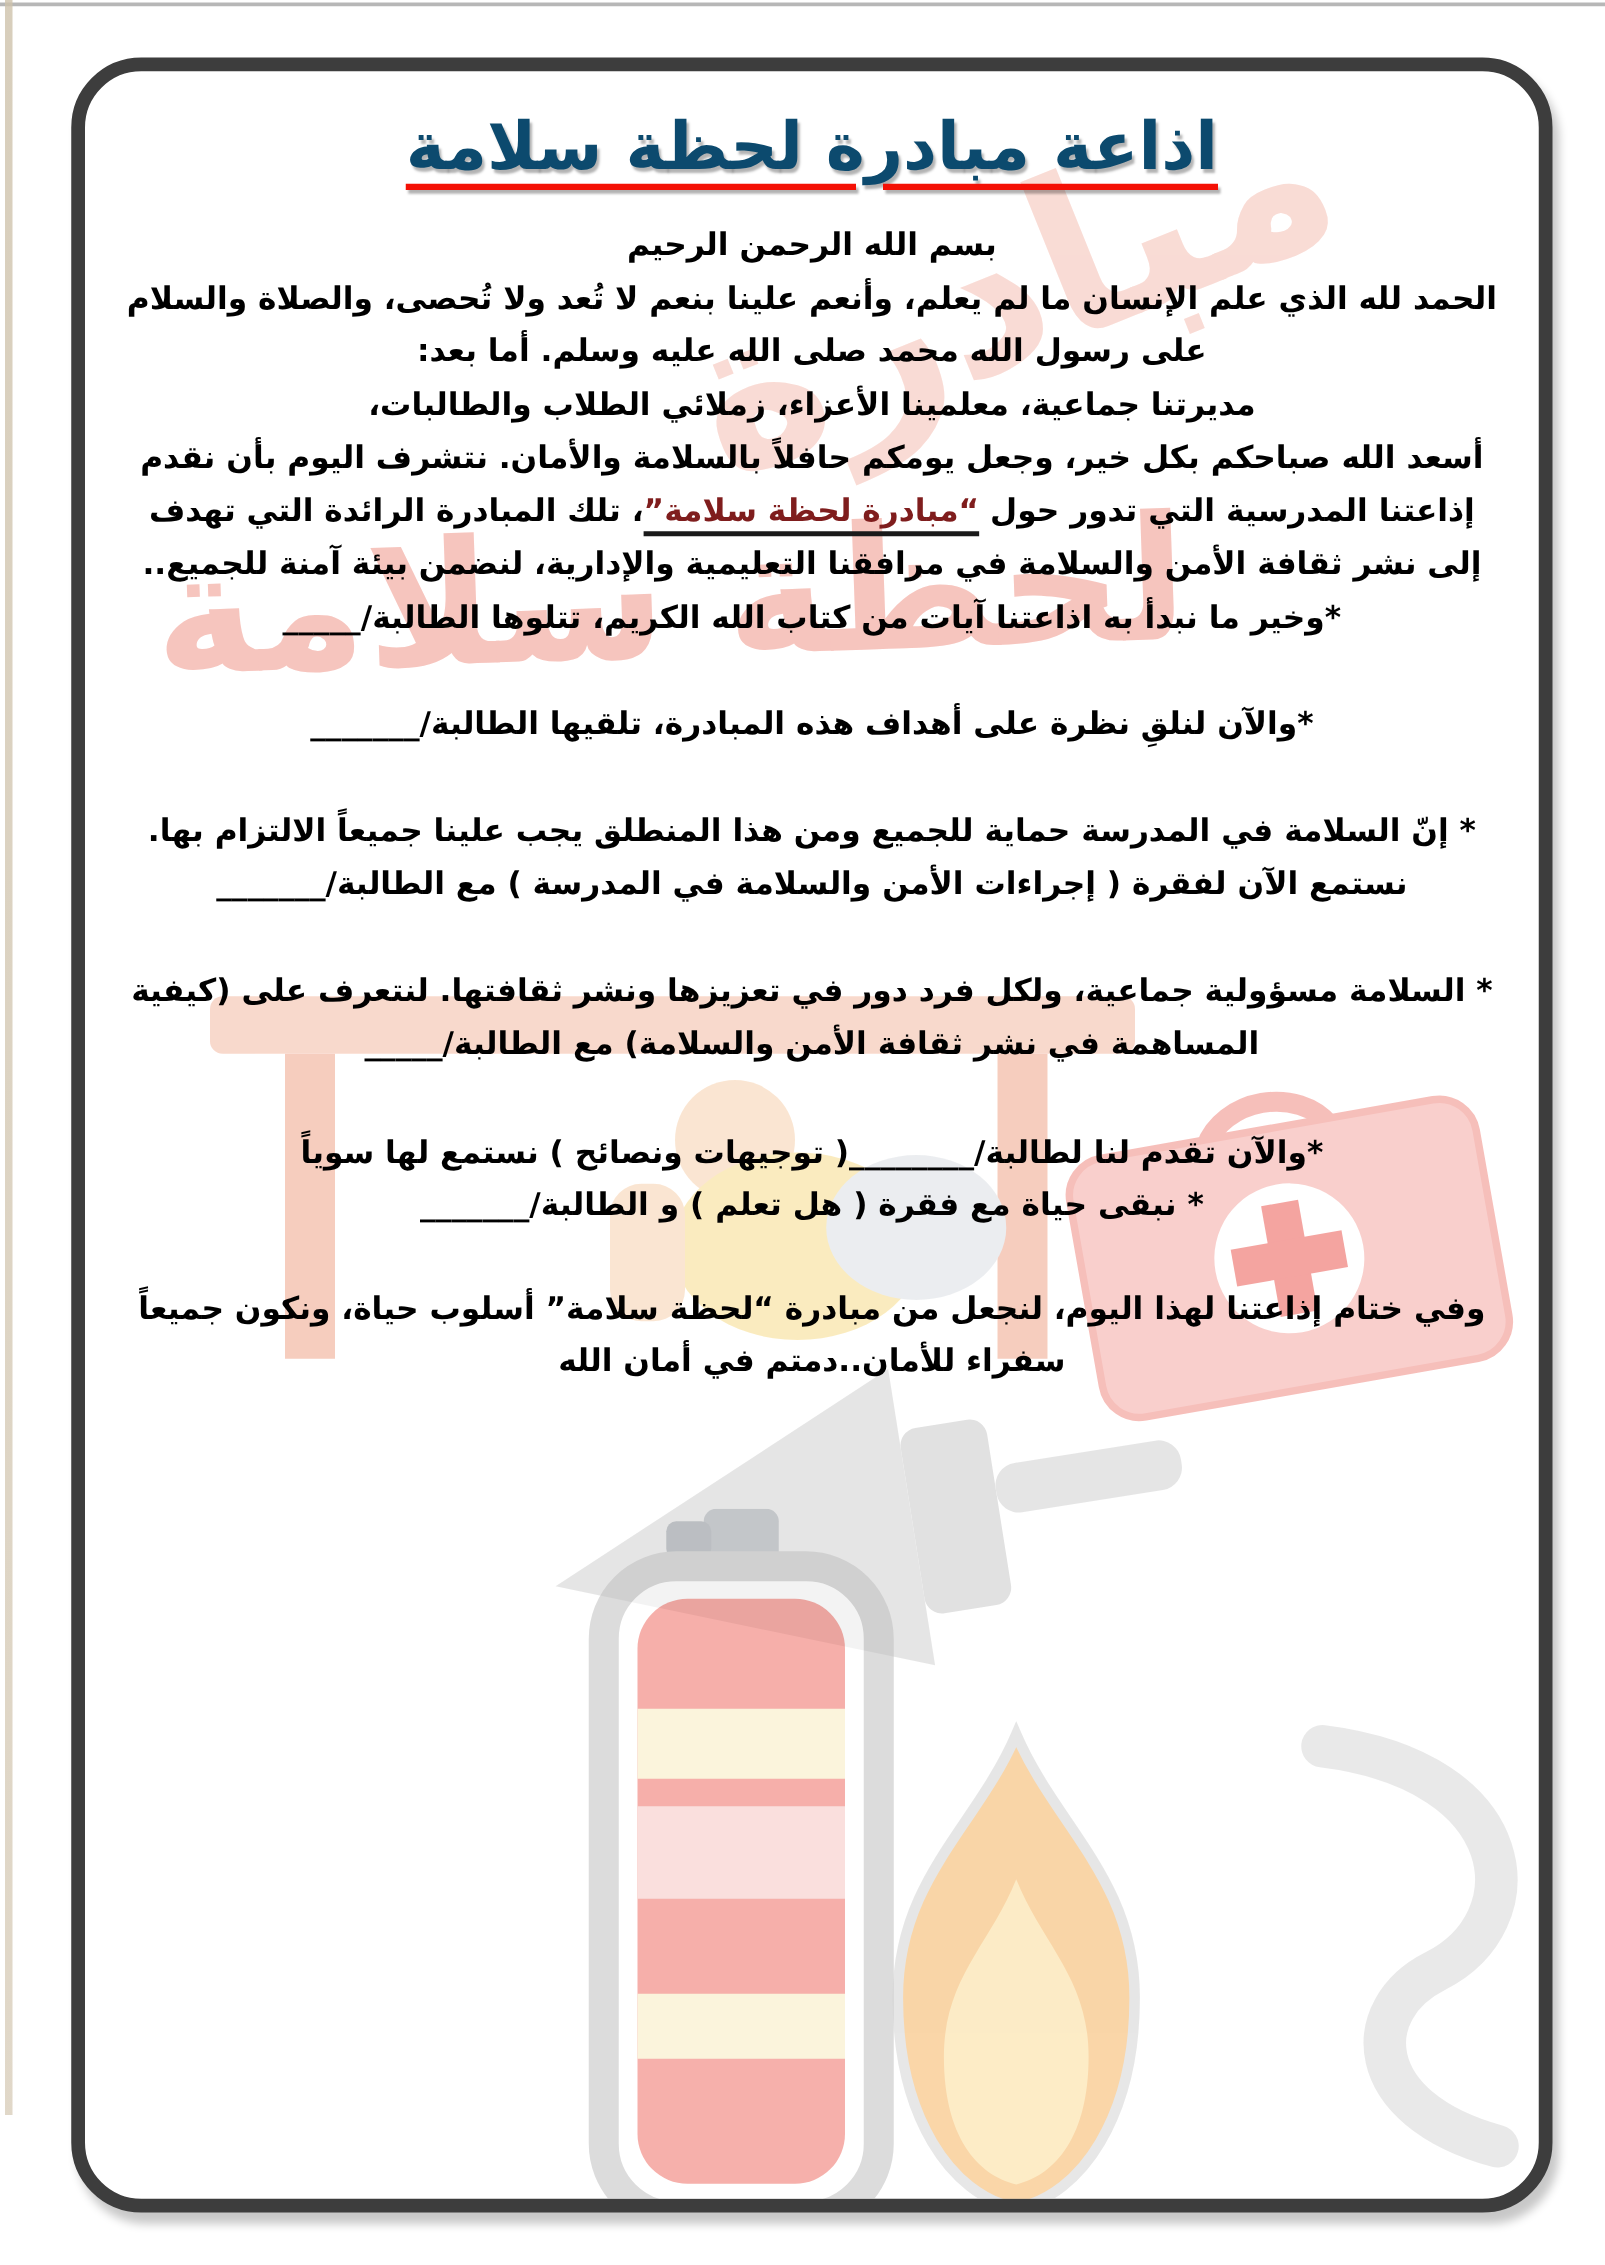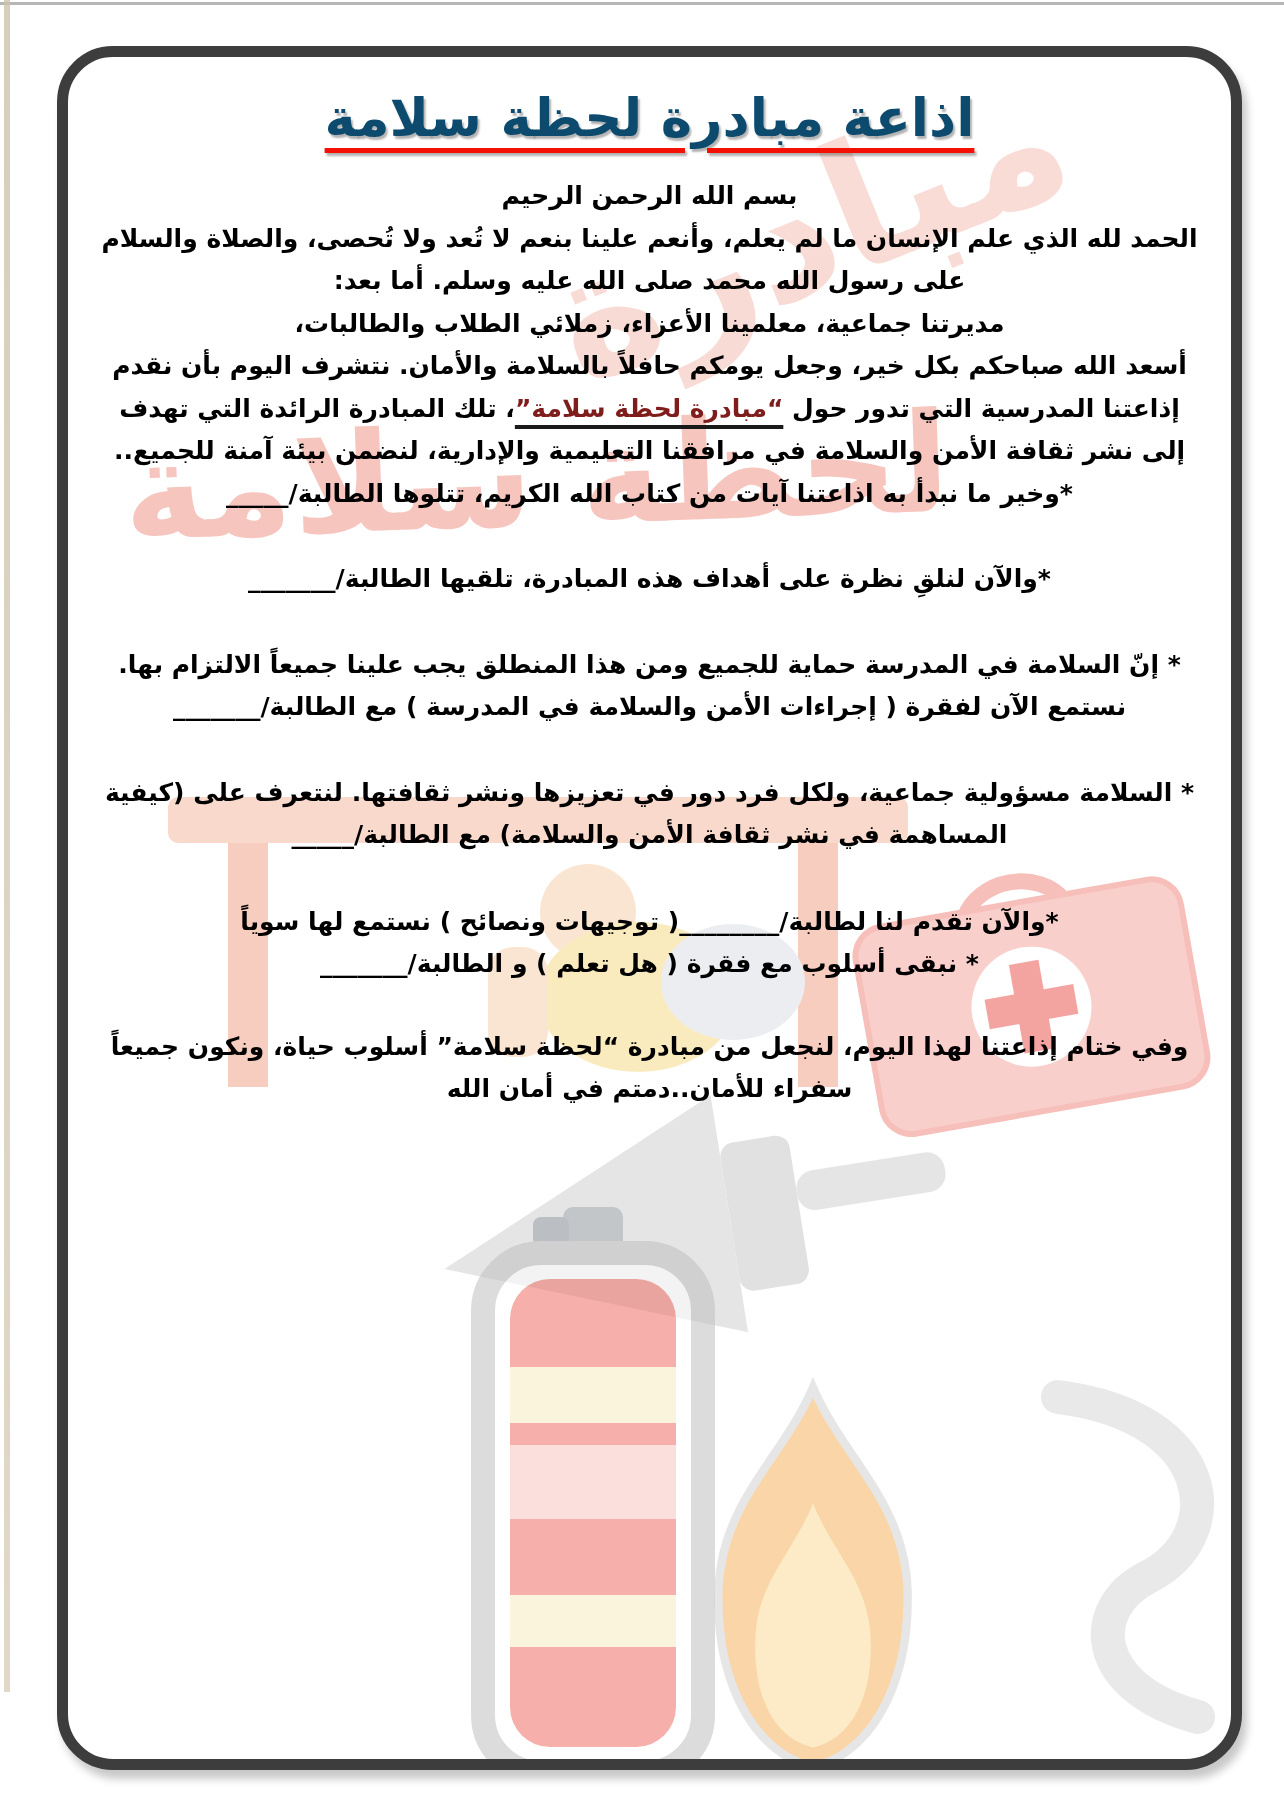--- a/index.html
+++ b/index.html
@@ -126,18 +126,18 @@
     <p>*وخير ما نبدأ به اذاعتنا آيات من كتاب الله الكريم، تتلوها الطالبة/_____</p>
 
 
     <p class="gap43">*والآن لنلقِ نظرة على أهداف هذه المبادرة، تلقيها الطالبة/_______</p>
 
     <p class="gap43">* إنّ السلامة في المدرسة حماية للجميع ومن هذا المنطلق يجب علينا جميعاً الالتزام بها. نستمع الآن لفقرة ( إجراءات الأمن والسلامة في المدرسة ) مع الطالبة/_______</p>
 
     <p class="gap43">* السلامة مسؤولية جماعية، ولكل فرد دور في تعزيزها ونشر ثقافتها. لنتعرف على (كيفية المساهمة في نشر ثقافة الأمن والسلامة) مع الطالبة/_____</p>
 
     <p class="gap44">*والآن تقدم لنا لطالبة/________( توجيهات ونصائح ) نستمع لها سوياً</p>
-    <p>* نبقى أسلوب مع فقرة ( هل تعلم ) و الطالبة/_______</p>
+    <p>* نبقى حياة مع فقرة ( هل تعلم ) و الطالبة/_______</p>
 
     <p class="gap40">وفي ختام إذاعتنا لهذا اليوم، لنجعل من مبادرة “لحظة سلامة” أسلوب حياة، ونكون جميعاً سفراء للأمان..دمتم في أمان الله</p>
 
   </div>
 </div>
 
 </body></html>

